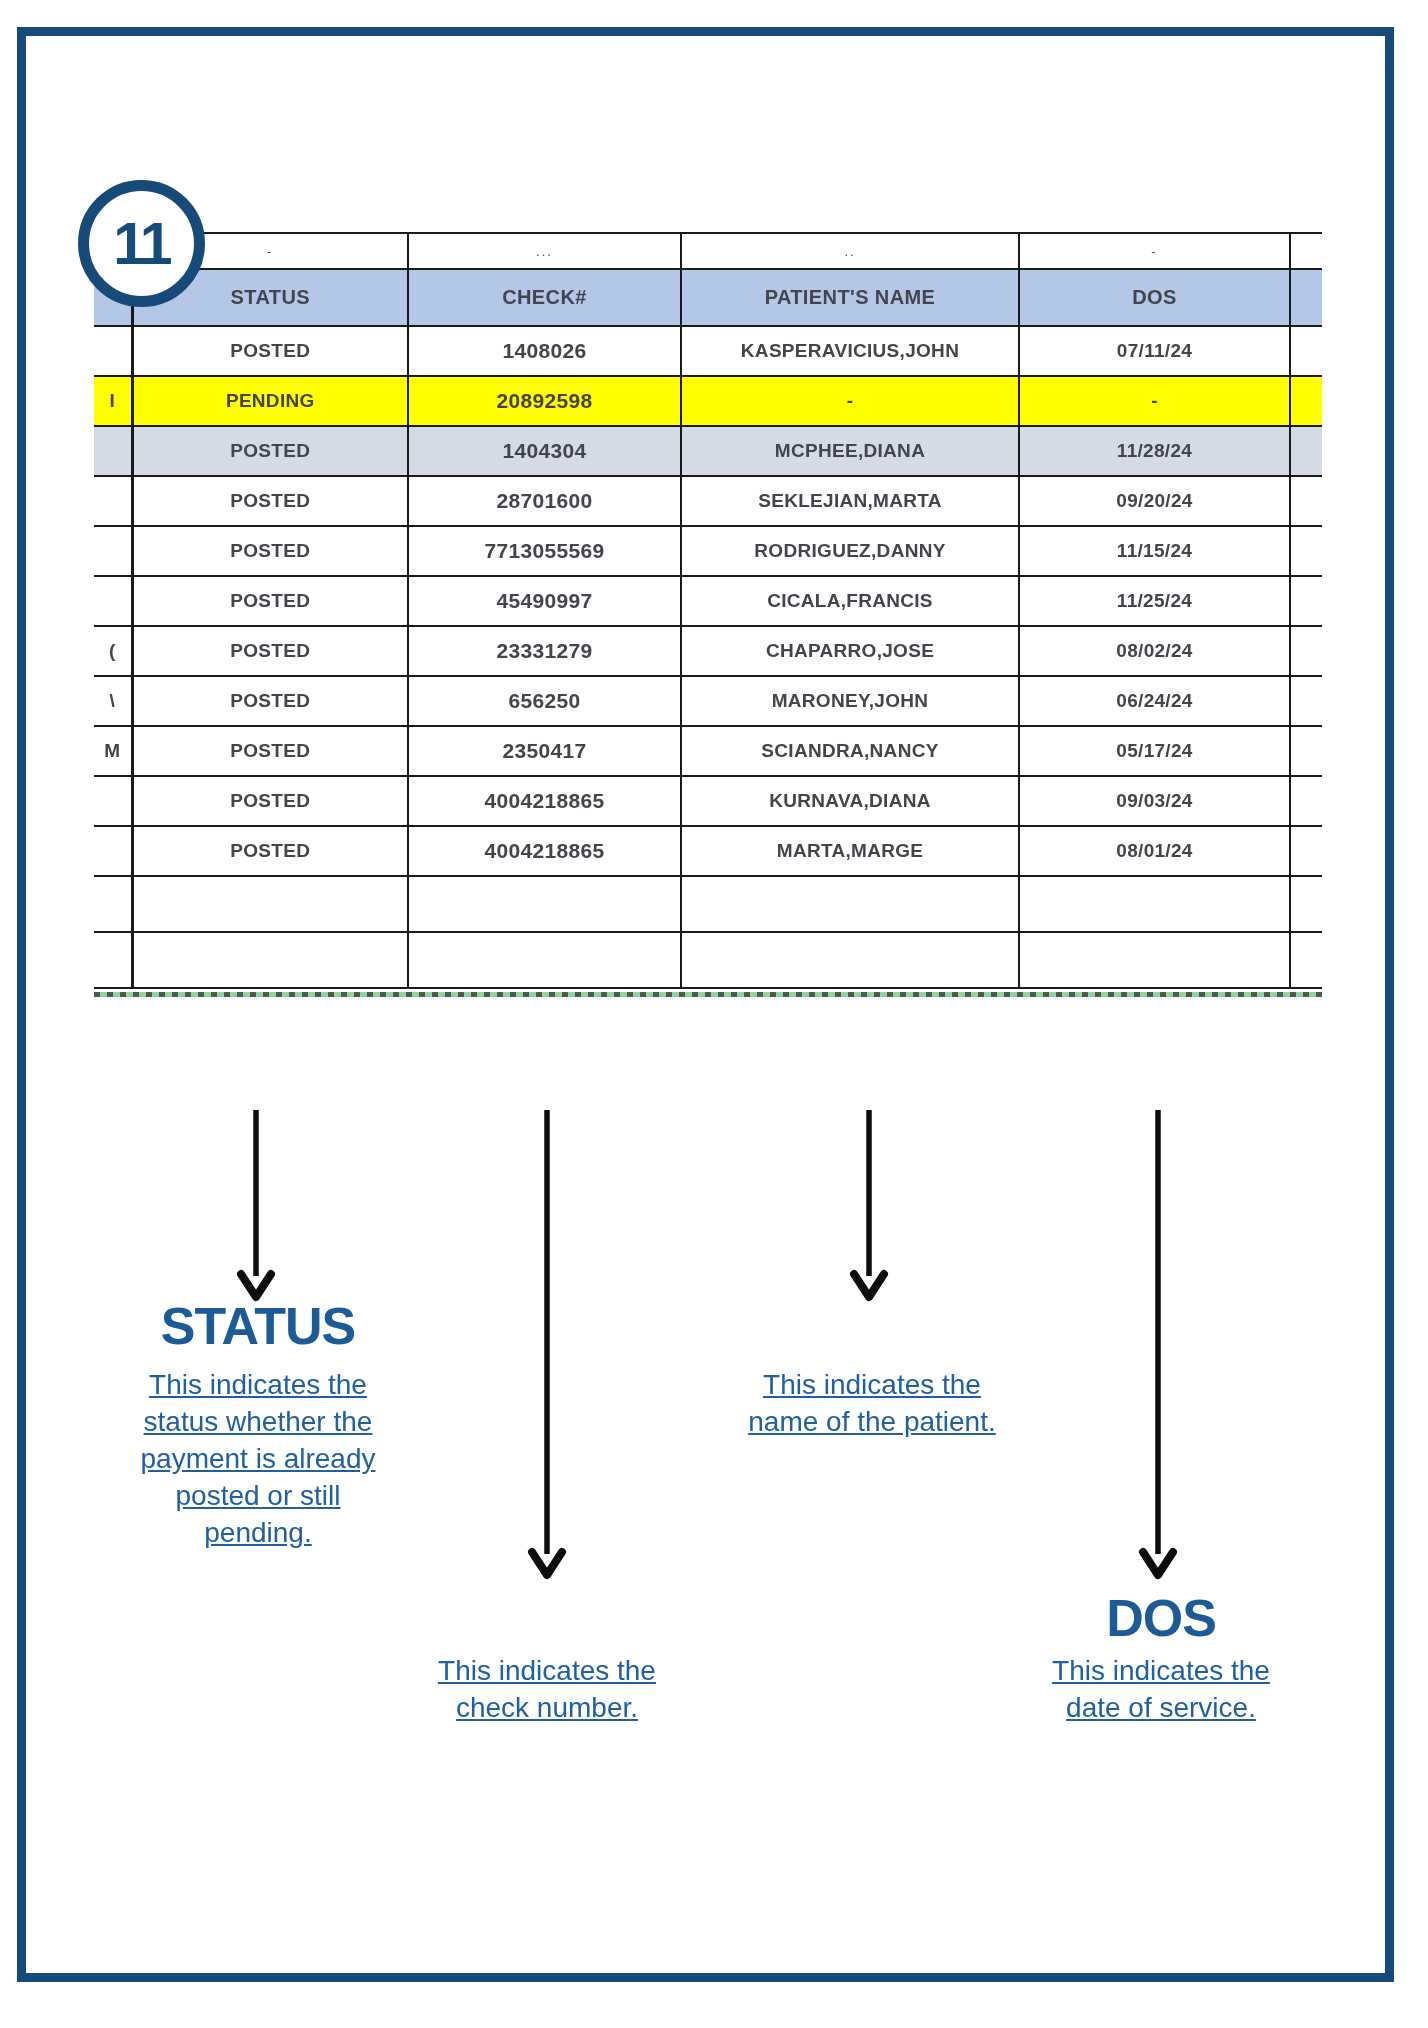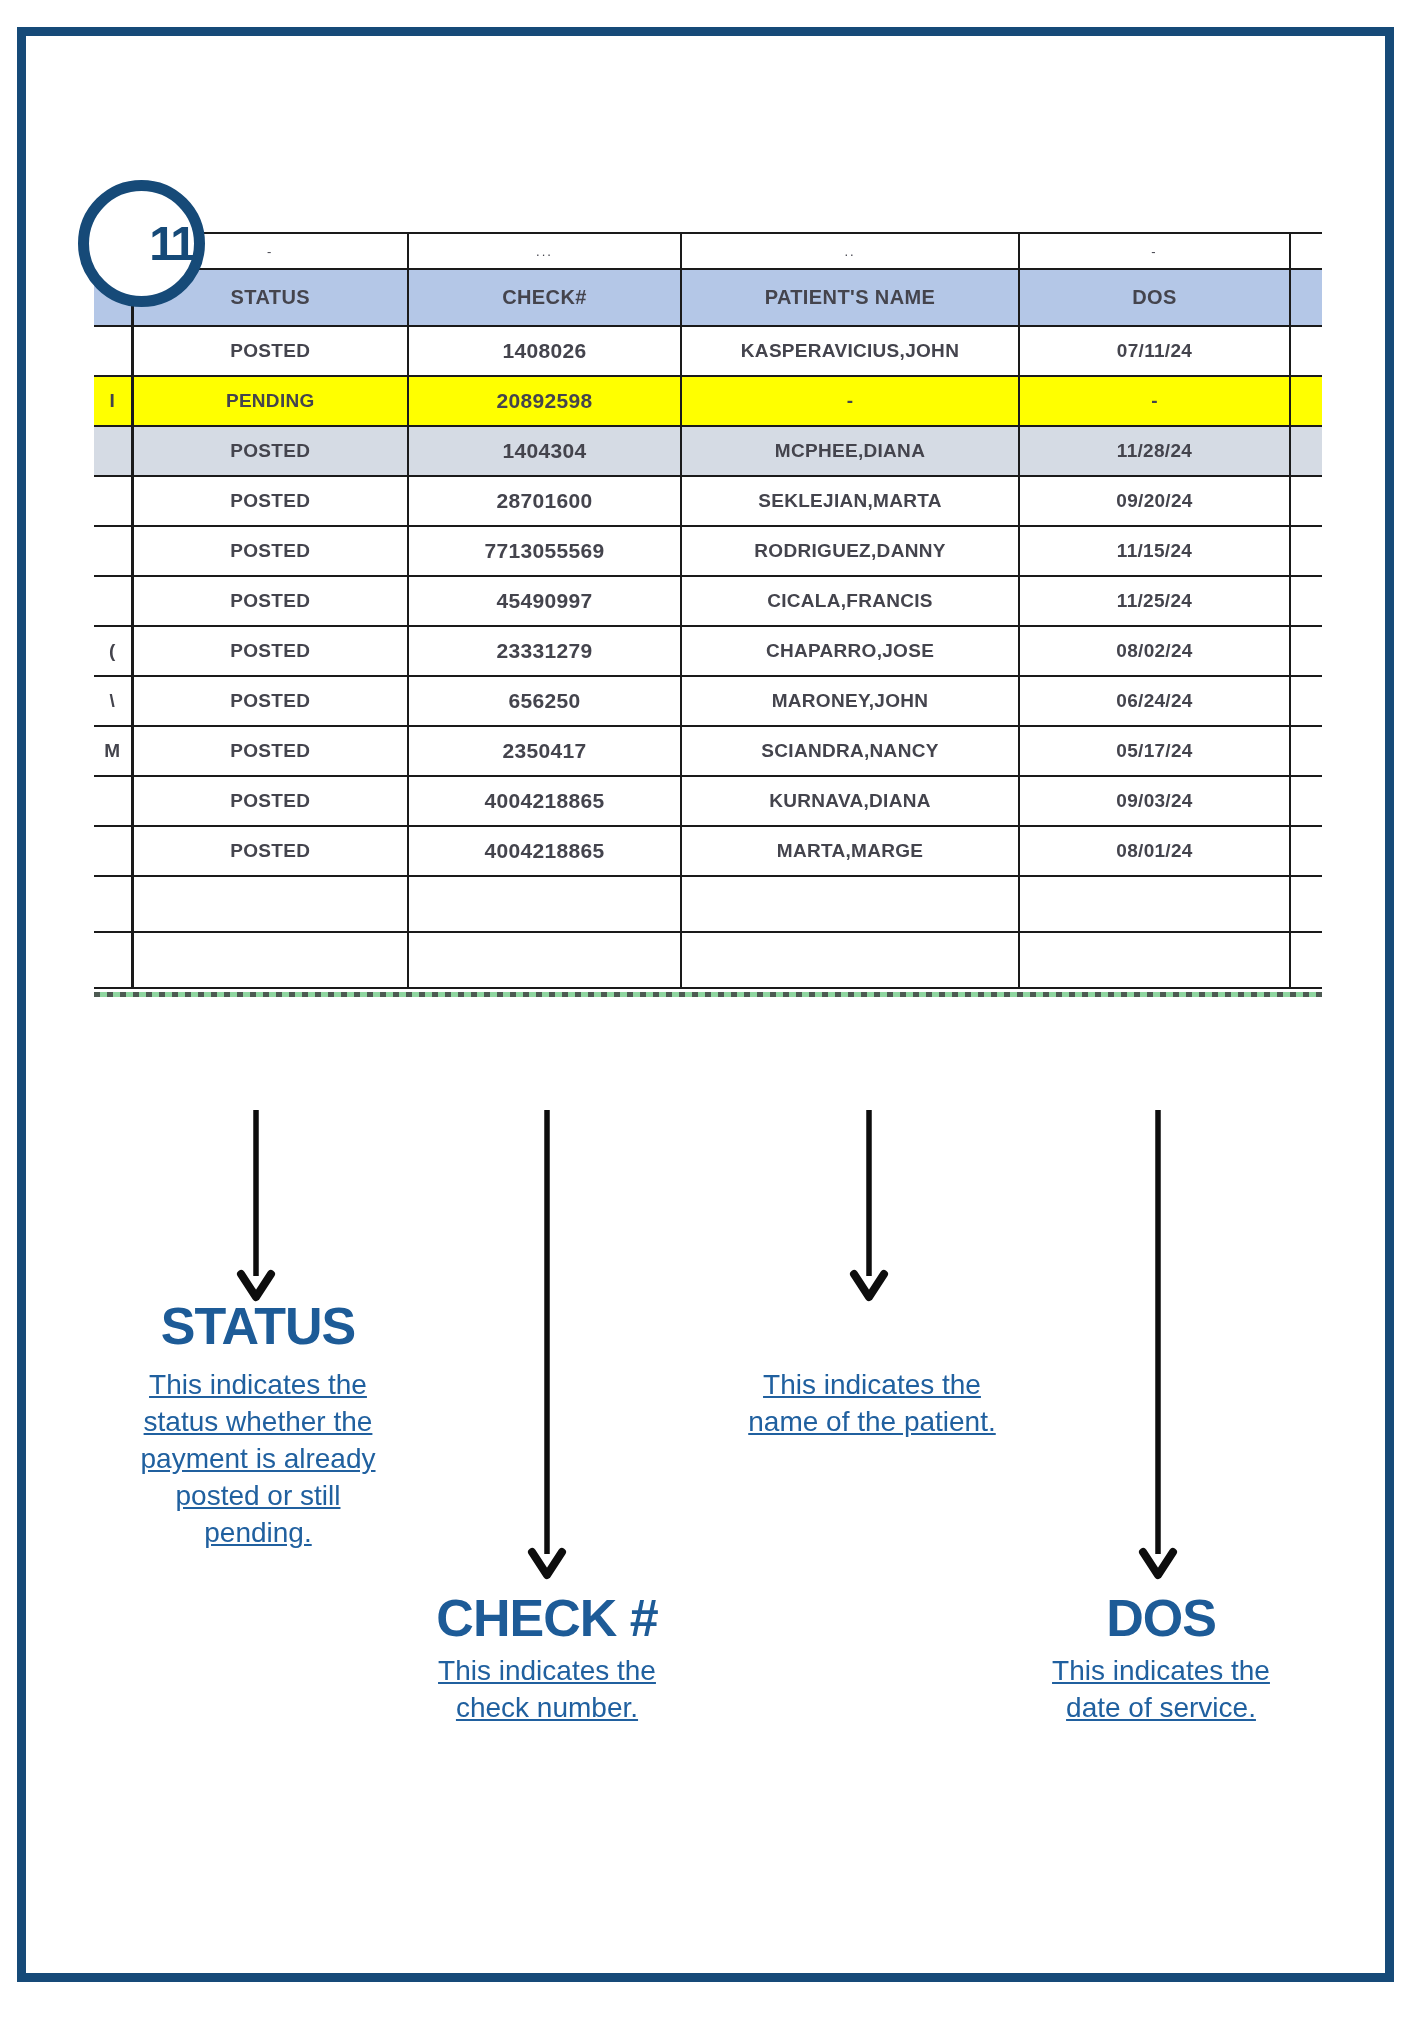--- a/index.html
+++ b/index.html
@@ -21,22 +21,22 @@
     border:9px solid var(--frame);
     box-sizing:border-box;
     pointer-events:none;
   }
   
   #badge{
     position:absolute;left:78px;top:180px;
     width:127px;height:127px;border-radius:50%;
     border:11px solid var(--frame);
     background:#fff;box-sizing:border-box;
-    display:flex;align-items:center;justify-content:flex-end;
-    font-size:48px;font-weight:800;color:var(--frame);
+    display:flex;align-items:center;justify-content:center;
+    font-size:59px;font-weight:800;color:var(--frame);
     z-index:5;letter-spacing:-3px;
   }
   
   #sheet{
     position:absolute;left:94px;top:232px;
     width:1228px;
     border-collapse:collapse;table-layout:fixed;
     background:#fff;
   }
   #sheet td{
@@ -275,20 +275,19 @@
   <div class="annot-title" style="left:258px;top:1296px;">STATUS</div>
   <div class="annot-desc" style="left:258px;top:1366px;width:340px;">This indicates the
 status whether the
 payment is already
 posted or still
 pending.</div>
 
   <div class="annot-desc" style="left:872px;top:1366px;width:380px;">This indicates the
 name of the patient.</div>
 
-  <div class="annot-title" style="left:547px;top:1588px;">CHECK #</div>
   <div class="annot-desc" style="left:547px;top:1652px;width:340px;">This indicates the
 check number.</div>
 
   <div class="annot-title" style="left:1161px;top:1588px;">DOS</div>
   <div class="annot-desc" style="left:1161px;top:1652px;width:340px;">This indicates the
 date of service.</div>
 </div>
 
 </body></html>

